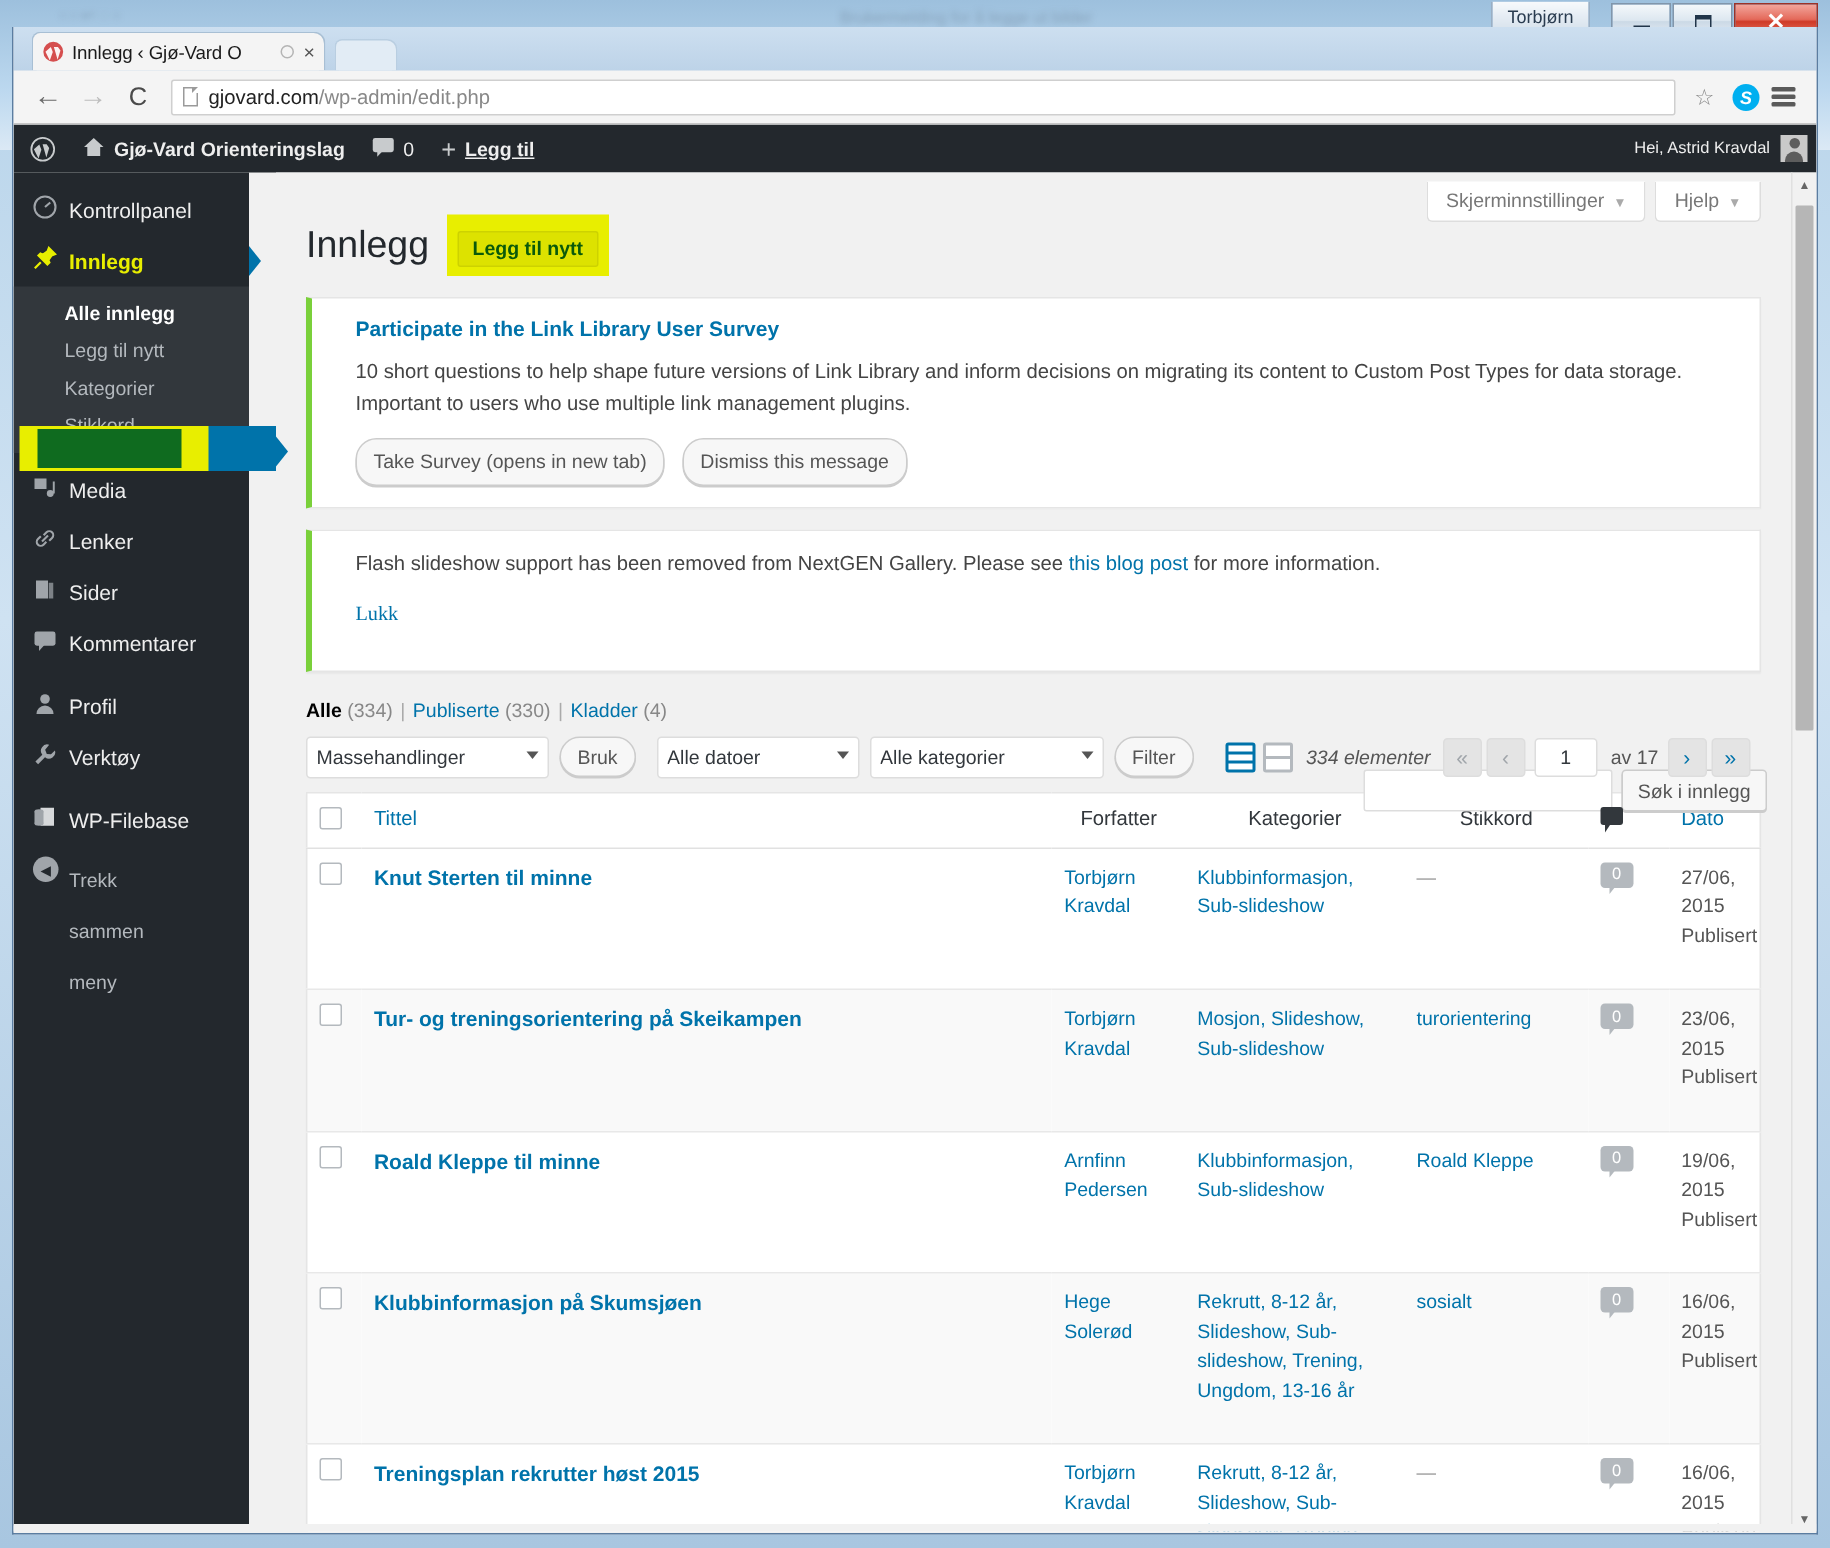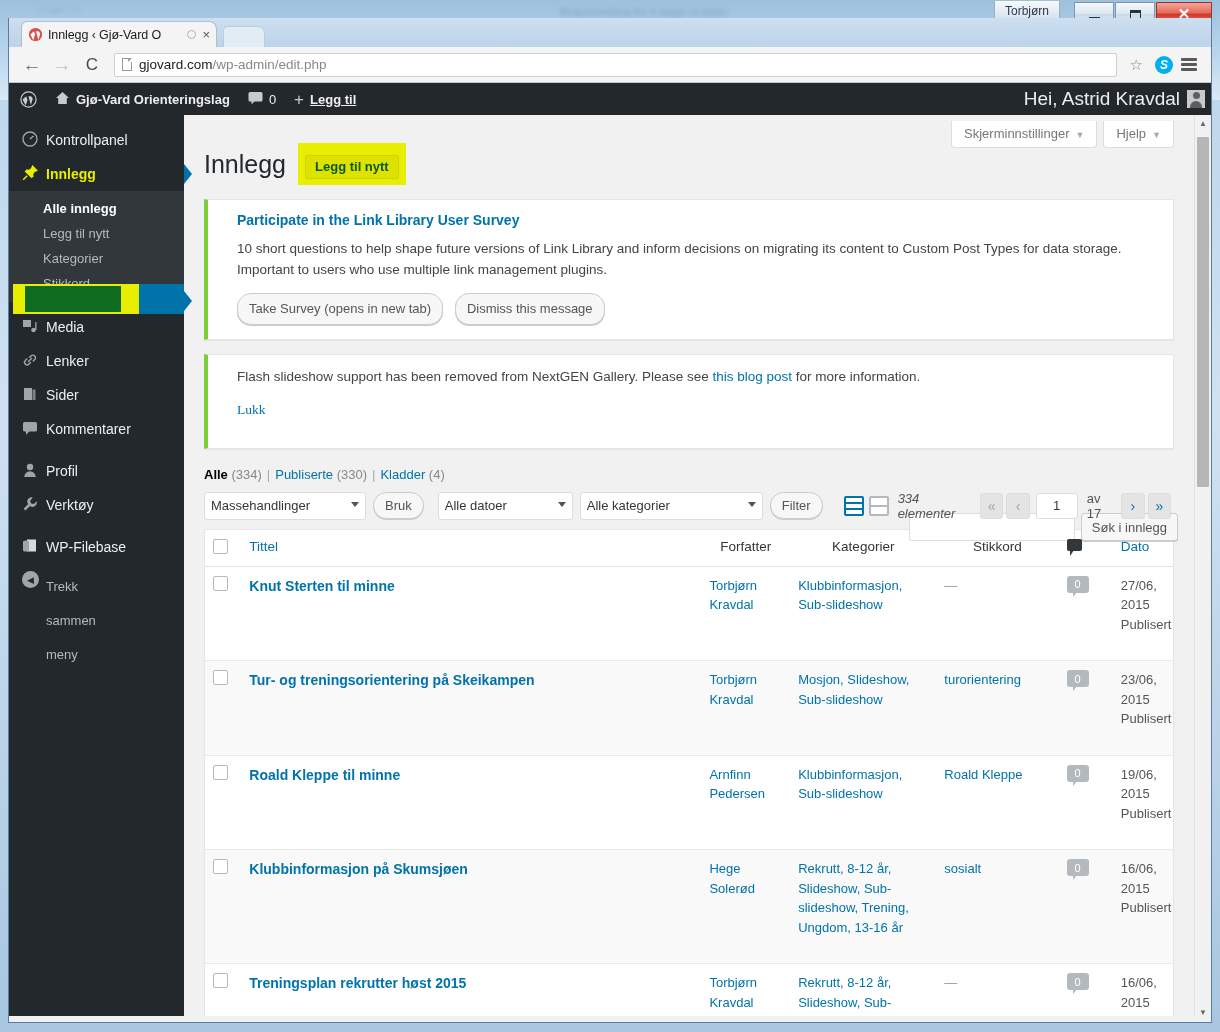--- a/index.html
+++ b/index.html
@@ -135,21 +135,21 @@
   #ab-right { position: absolute; right: 0; top: 0; display: flex; align-items: center; height: 32px; padding-right: 6px; }
   #avatar-box {
     width: 18px; height: 18px; background: #c9c9c9; margin-left: 7px;
     display: flex; align-items: flex-end; justify-content: center; overflow: hidden; position: relative;
   }
   #avatar-box .head { width: 7px; height: 7px; border-radius: 50%; background: #5d5d5d; position: absolute; top: 2px; }
   #avatar-box .body { width: 12px; height: 7px; border-radius: 6px 6px 0 0; background: #5d5d5d; position: absolute; bottom: 0; }
 
   
   #adminmenu {
-    position: absolute; left: 0; top: 32px; width: 175px; bottom: 4px;
+    position: absolute; left: 0; top: 32px; width: 157px; bottom: 4px;
     background: #23282d; color: #eee; font-size: 14px; padding-bottom: 10px;
   }
   .menu-top {
     display: flex; align-items: center; height: 34px; padding-left: 13px;
     color: #eee; position: relative;
   }
   .menu-top .ico { width: 22px; font-size: 15px; color: #a0a5aa; flex: none; }
   .menu-top .txt { margin-left: 2px; }
   .menu-top.current { background: #0073aa; color: #fff; }
   .menu-top.current .ico { color: #fff; }
@@ -241,21 +241,21 @@
   }
 
   #tablenav { display: flex; align-items: center; margin-top: 9px; height: 30px; position: relative; }
   select.wp-select {
     height: 28px; border: 1px solid #ddd; background: #fff; border-radius: 3px;
     font-size: 13px; color: #32373c; padding: 0 6px; margin-right: 7px;
     -webkit-appearance: none; appearance: none;
   }
   #bulk-sel { width: 162px; }
   #date-sel { width: 135px; }
-  #cat-sel { width: 183px; }
+  #cat-sel { width: 156px; }
   .sel-wrap { position: relative; display: inline-block; }
   .sel-wrap .arrow {
     position: absolute; right: 14px; top: 10px; pointer-events: none;
     border-width: 5px 4px 0 4px; border-style: solid; border-color: #555 transparent transparent transparent;
   }
   #view-switch { display: flex; margin: 0 9px 0 13px; }
   .vs {
     width: 20px; height: 20px; border-radius: 2px; display: grid; grid-gap: 2px; padding: 2px;
   }
   .vs.list { background: #0073aa; grid-template-rows: repeat(3, 1fr); }
@@ -423,21 +423,21 @@
               <path d="M3.5 10 L3.5 13.5 L6.8 10 Z" fill="#c8cbcd"></path>
             </svg>
           </span>
           <span class="lbl">0</span>
         </span>
         <span class="ab-item">
           <span style="font-size:17px;line-height:1;color:#c8cbcd;">+</span>
           <span class="lbl" style="font-weight:bold;text-decoration:underline;">Legg til</span>
         </span>
         <div id="ab-right">
-          <span style="font-size:19px;">Hei, Astrid Kravdal</span>
+          <span style="font-size:11px;">Hei, Astrid Kravdal</span>
           <span id="avatar-box">
             <span class="head"></span>
               <span class="body"></span>
           </span>
         </div>
       </div>
 
       <div id="adminmenu">
 
         <div id="innlegg-highlight"></div>

